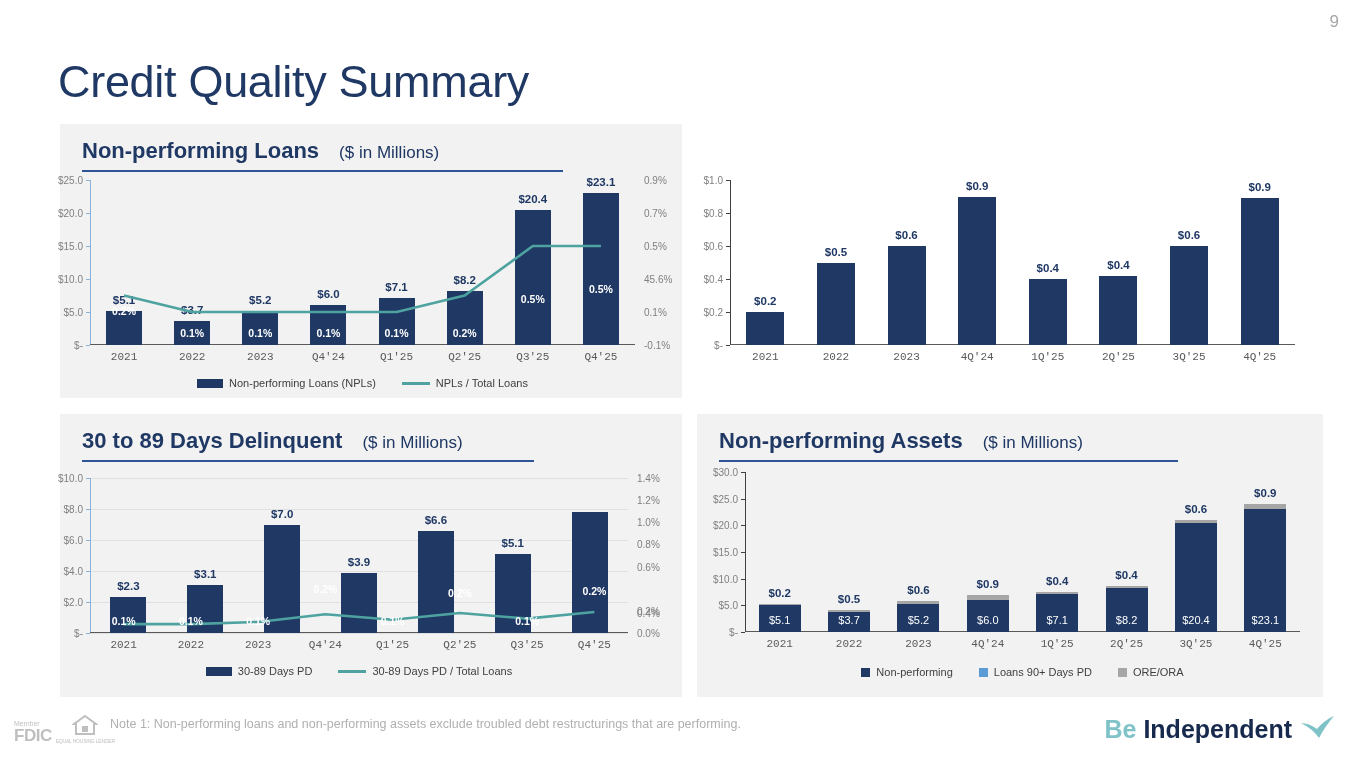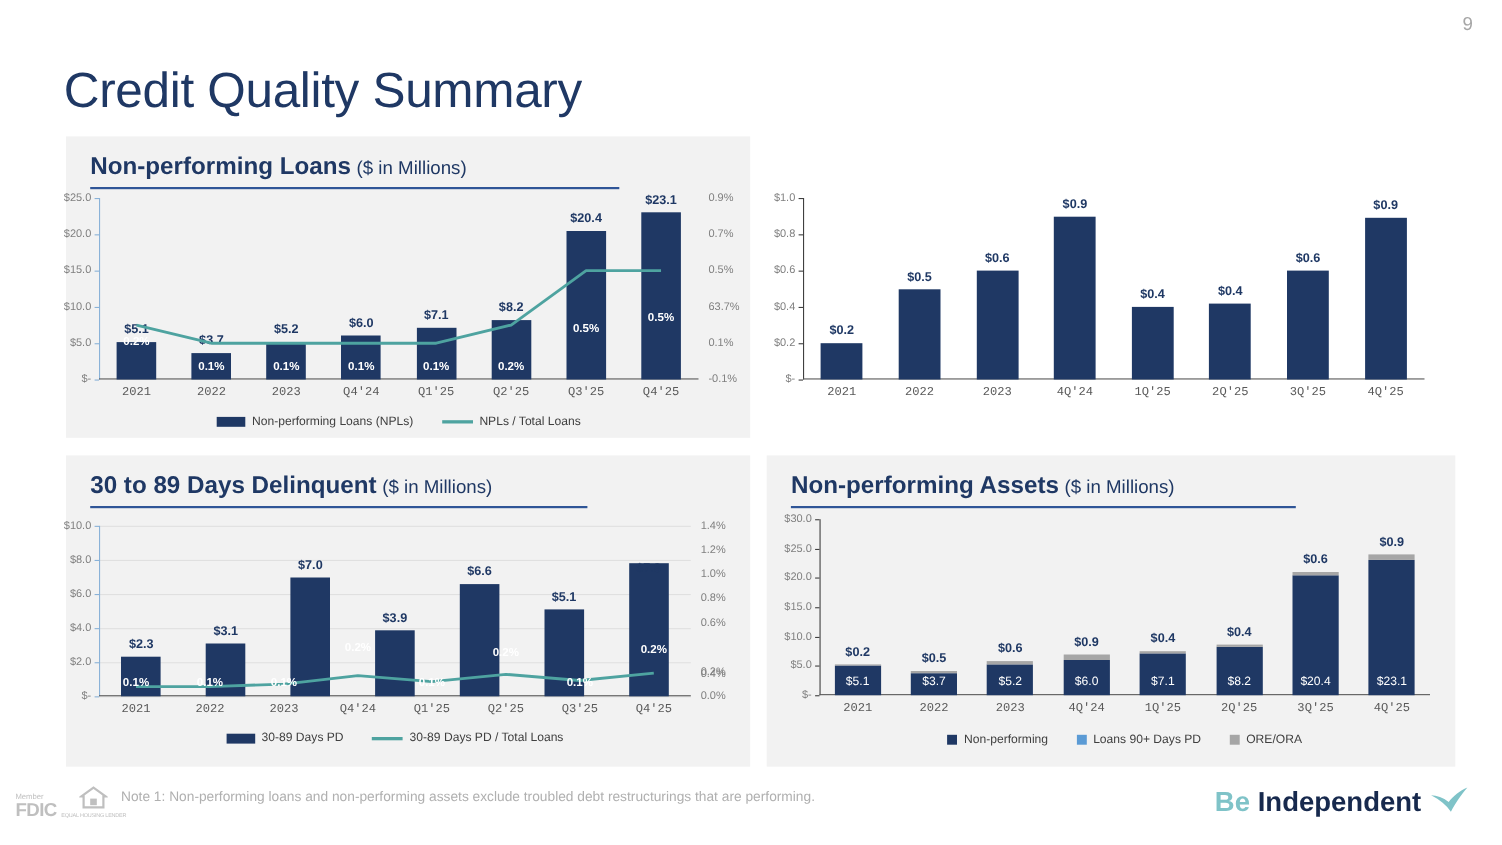--- a/index.html
+++ b/index.html
@@ -32,21 +32,21 @@
   #card-del  { left: 60px;  top: 414px; width: 622px; height: 283px; }
   #card-npa  { left: 697px; top: 414px; width: 626px; height: 283px; }
 
   .card-head { position: absolute; left: 22px; top: 14px; right: 22px; }
   .card-title {
     font-size: 22px; font-weight: bold; color: #1F3864;
     display: inline-block; vertical-align: baseline;
   }
   .card-sub {
     font-size: 17px; font-weight: 400; color: #1F3864;
-    display: inline-block; vertical-align: baseline; margin-left: 5px;
+    display: inline-block; vertical-align: baseline; margin-left: 20px;
   }
   .title-rule {
     position: absolute; height: 2px; background: #2F5597;
     left: 22px;
   }
   #card-npl .title-rule { top: 46px; width: 481px; }
   #card-ore .title-rule { top: 46px; width: 458px; }
   #card-del .title-rule { top: 46px; width: 452px; }
   #card-npa .title-rule { top: 46px; width: 459px; }
 
@@ -174,21 +174,21 @@
       <div class="tickmark" style="top: 66px;"></div>
       <div class="ytick" style="top: 99px;">$10.0</div>
       <div class="tickmark" style="top: 99px;"></div>
       <div class="ytick" style="top: 132px;">$5.0</div>
       <div class="tickmark" style="top: 132px;"></div>
       <div class="ytick" style="top: 165px;">$-</div>
       <div class="tickmark" style="top: 165px;"></div>
       <div class="ytick-r" style="top: 0px;">0.9%</div>
       <div class="ytick-r" style="top: 33px;">0.7%</div>
       <div class="ytick-r" style="top: 66px;">0.5%</div>
-      <div class="ytick-r" style="top: 99px;">63.7%</div>
+      <div class="ytick-r" style="top: 99px;">45.6%</div>
       <div class="ytick-r" style="top: 132px;">0.1%</div>
       <div class="ytick-r" style="top: 165px;">-0.1%</div>
       <div class="bars">
         <div class="bslot">
           <div class="bar" style="background: rgb(31, 56, 100); width: 36px; height: 33.66px; bottom: 0px;"></div>
           <div class="bar-top-label" style="bottom: 38.66px;">$5.1</div>
         </div>
         <div class="bslot">
           <div class="bar" style="background: rgb(31, 56, 100); width: 36px; height: 24.42px; bottom: 0px;"></div>
           <div class="bar-top-label" style="bottom: 29.42px;">$3.7</div>

